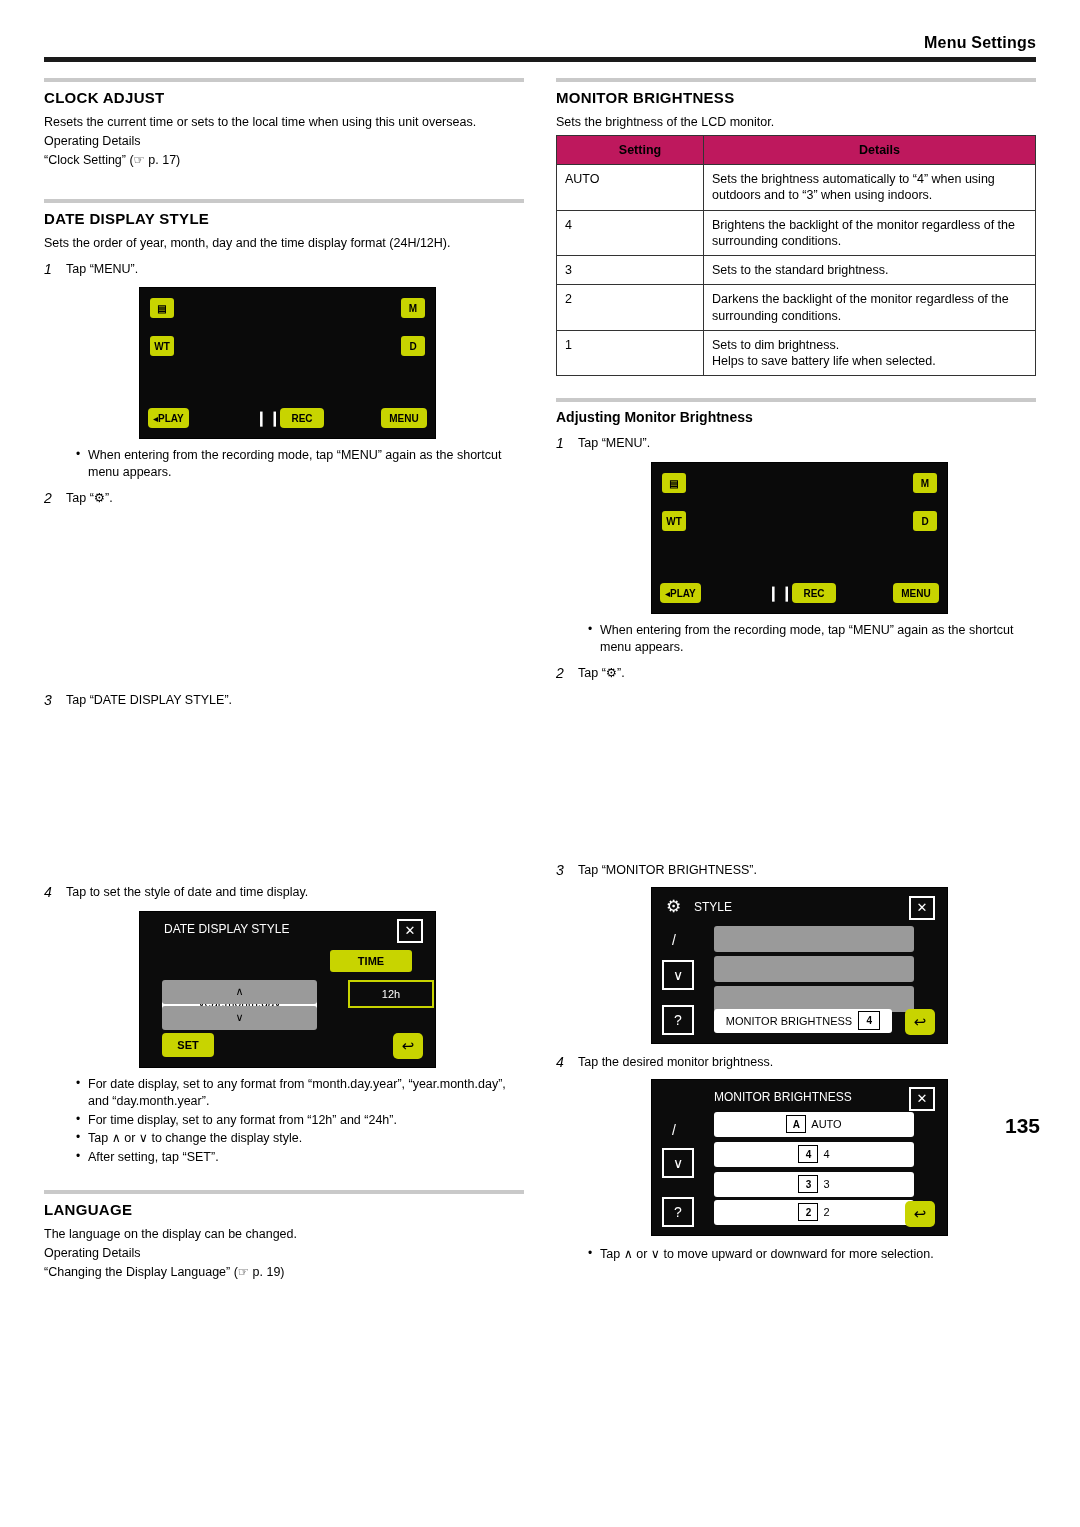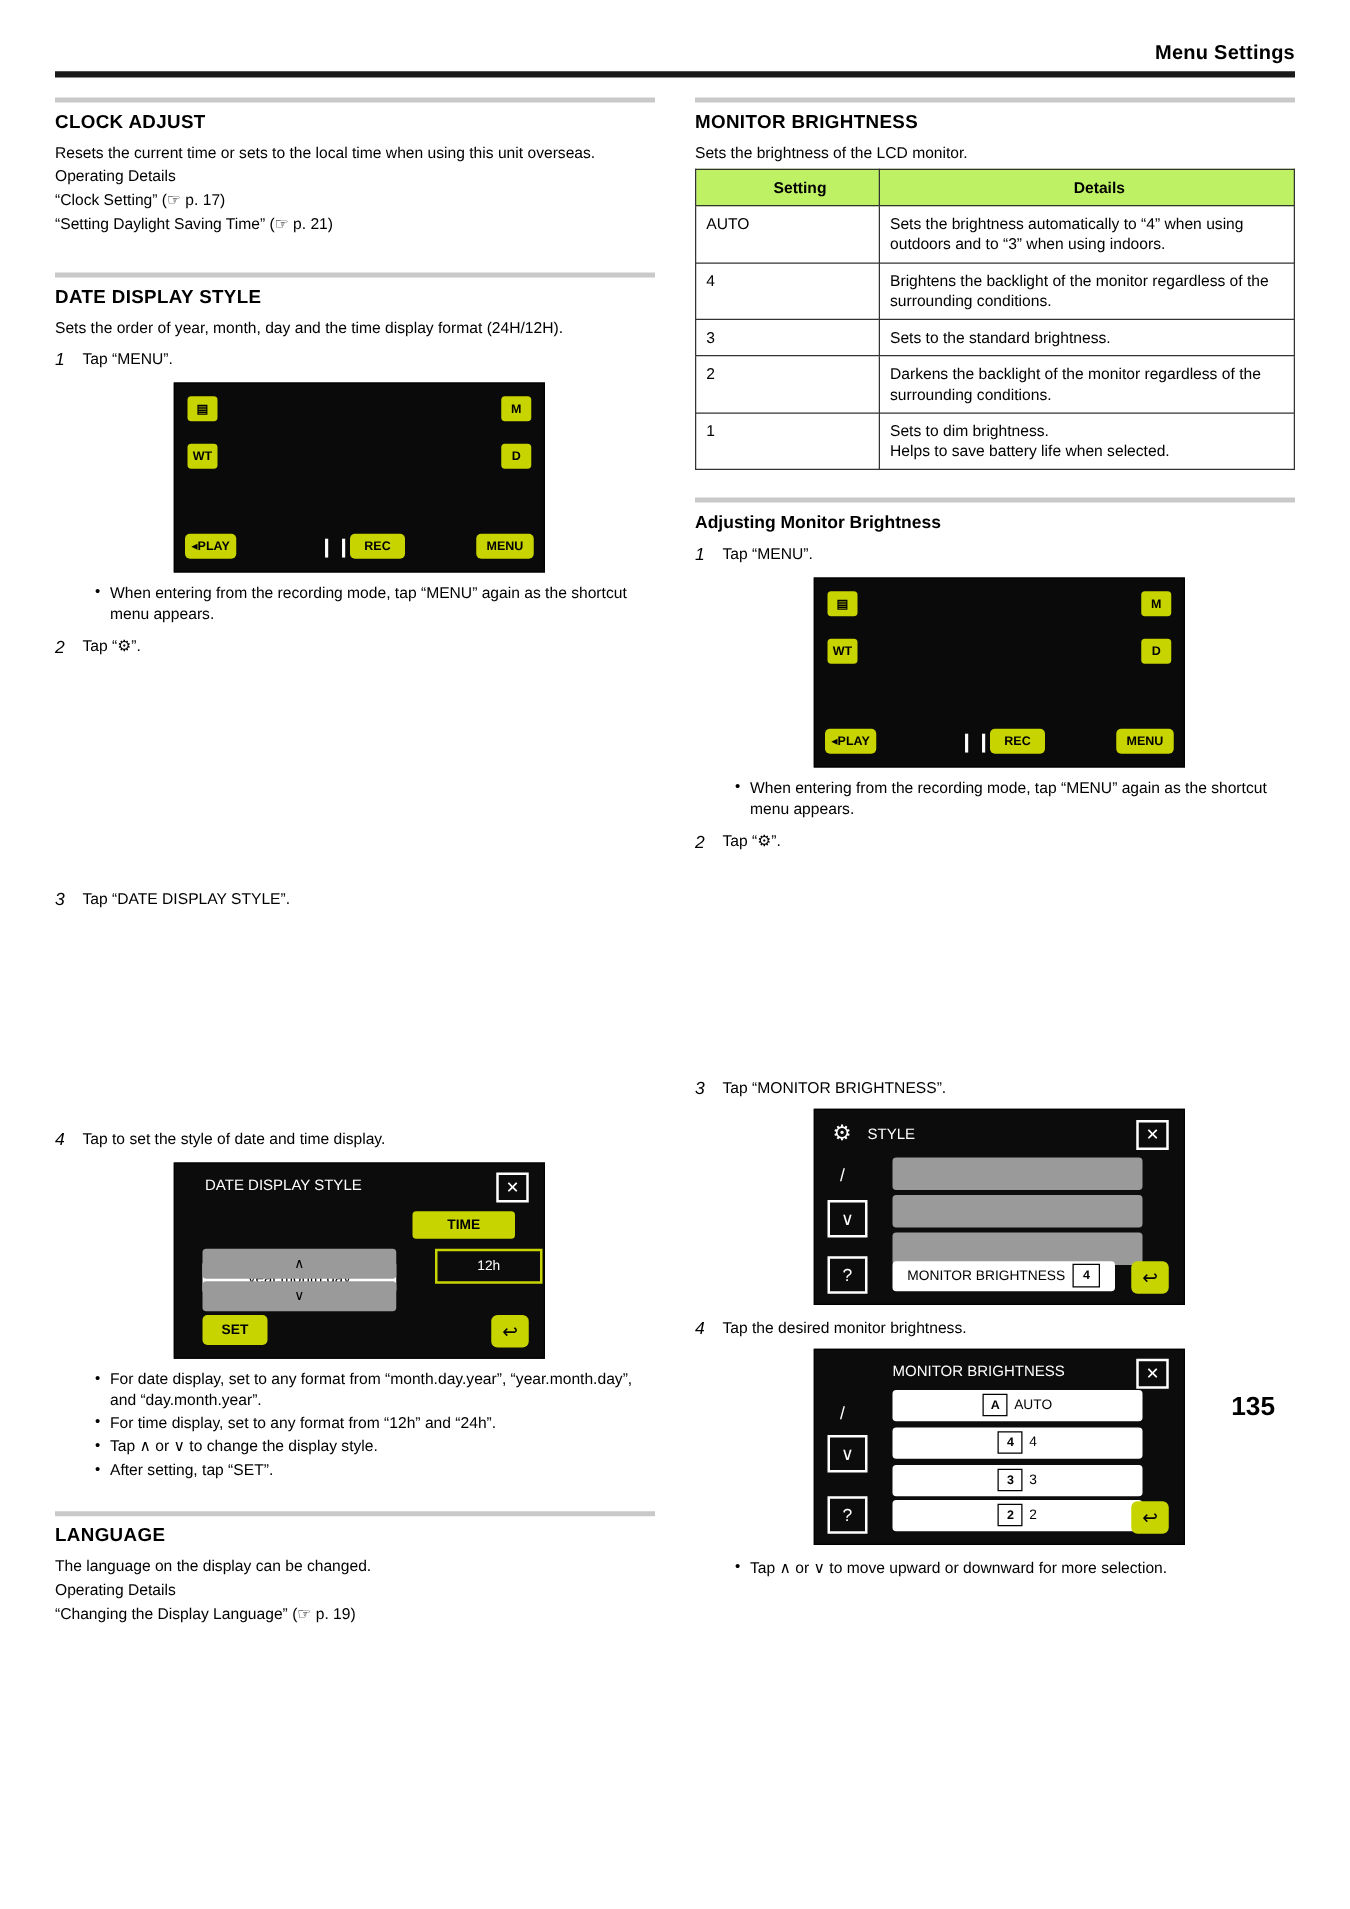--- a/index.html
+++ b/index.html
@@ -57,21 +57,21 @@
   ul.bul li:before {
     content:"\2022"; position:absolute; left:2px; top:-1px; font-size:12px;
   }
 
   
   table.tbl { border-collapse:collapse; width:480px; font-size:12.5px; margin-top:4px;}
   table.tbl th, table.tbl td {
     border:1px solid #333; padding:6px 8px; text-align:left;
     vertical-align:top; line-height:1.3;
   }
-  table.tbl th { background:#bef264; font-weight:bold; text-align:center;padding-left:28px; }
+  table.tbl th { background:#be185d; font-weight:bold; text-align:center;padding-left:28px; }
   table.tbl td.c1 { width:130px; }
 
   
   .lcd {
     background:#0a0a0a; position:relative; border:1px solid #000;
   }
   .lcd .icon {
     position:absolute; width:24px; height:20px; border-radius:3px;
     background:#c8d400; display:flex; align-items:center; justify-content:center;
     font-size:10px; font-weight:bold; color:#000;
@@ -167,42 +167,41 @@
     color:#fff; font-size:13px; display:flex; align-items:center;
     justify-content:center;
   }
   .ddlg .back {
     position:absolute; width:30px; height:26px; background:#c8d400;
     border-radius:5px; color:#000; display:flex; align-items:center;
     justify-content:center; font-size:15px;
   }
 
   .pagenum {
-    position:absolute; right:60px; bottom:38px;
+    position:absolute; right:40px; bottom:38px;
     font-size:21px; font-weight:bold;
   }
   .hand { font-family:"DejaVu Sans", sans-serif; font-size:11px; }
   .chev { font-family:"DejaVu Sans", sans-serif; }
 </style>
 </head>
 <body>
 
 <div class="page">
 
   <div class="hdr-title">Menu Settings</div>
   <div class="hdr-rule"></div>
 
   <div class="col-left">
 
     <div class="sec-rule"></div>
     <h2 class="sec">CLOCK ADJUST</h2>
     <p class="body">Resets the current time or sets to the local time when using this unit overseas.</p>
     <p class="body tight">Operating Details</p>
     <p class="body tight">“Clock Setting” (☞ p. 17)</p>
-    <p class="body tight">“Setting Daylight Saving Time” (☞ p. 21)</p>
 
     <div style="height:28px"></div>
     <div class="sec-rule"></div>
     <h2 class="sec">DATE DISPLAY STYLE</h2>
     <p class="body">Sets the order of year, month, day and the time display format (24H/12H).</p>
 
     <div class="step">
       <div class="num">1</div>
       <div class="txt">Tap “MENU”.</div>
     </div>

